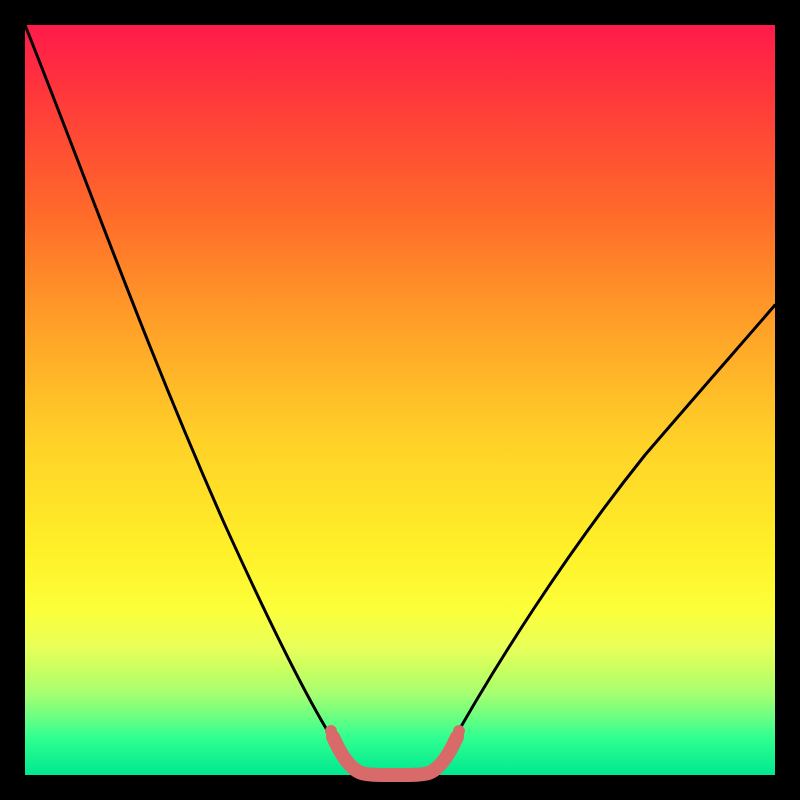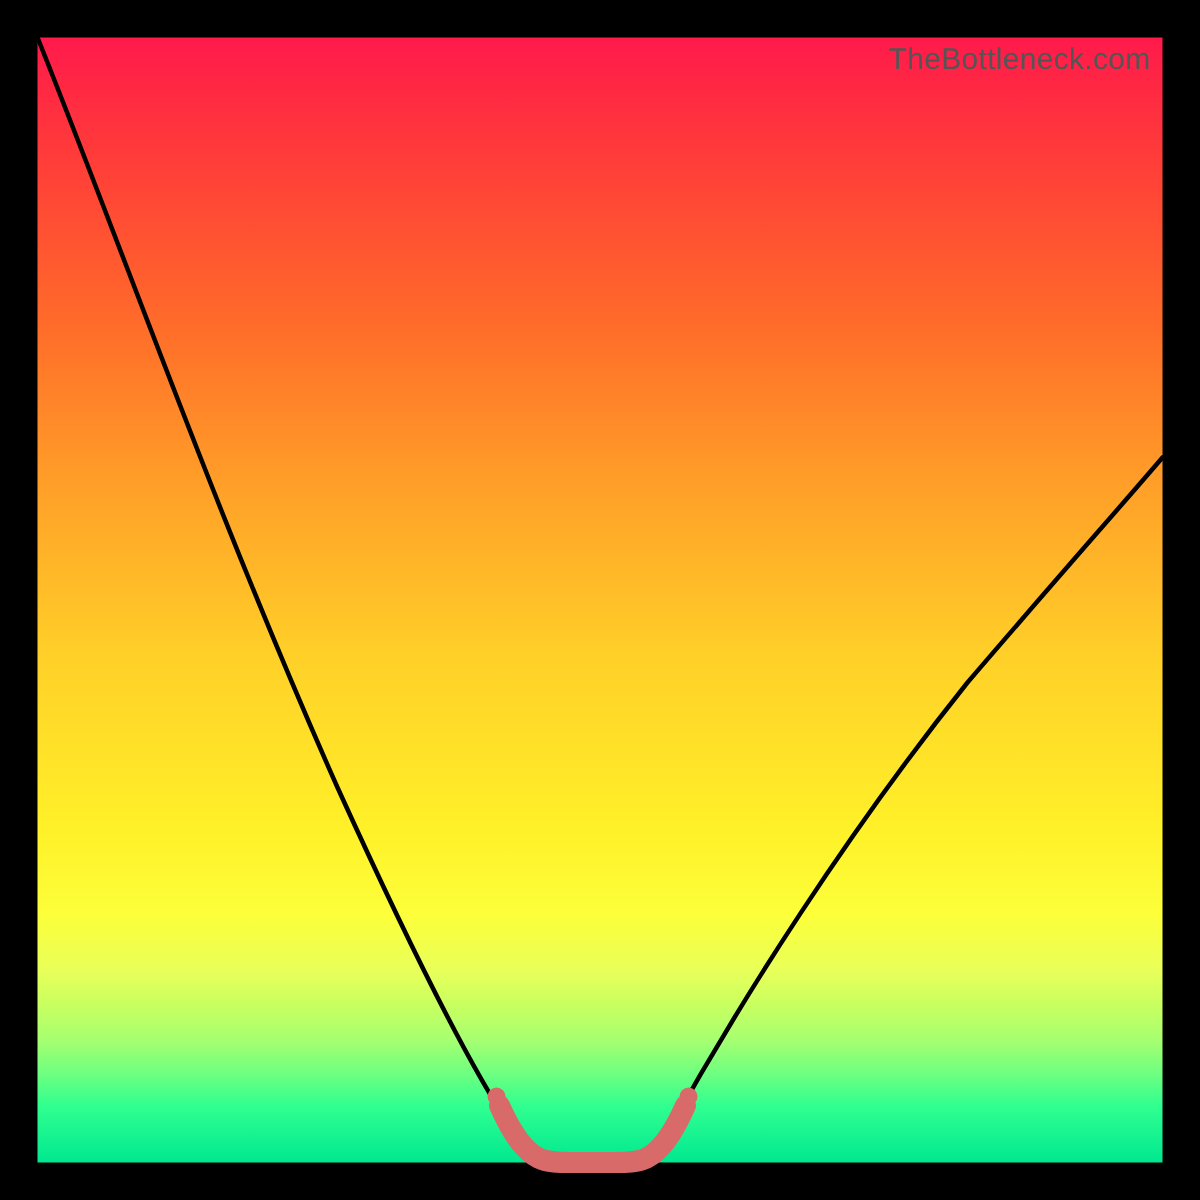--- a/index.html
+++ b/index.html
@@ -59,21 +59,20 @@
     height: 750px;
     overflow: visible;
   }
 </style>
 </head>
 <body>
 
 <div class="frame">
   <div class="plot">
 
-    <div class="watermark">TheBottleneck.com</div>
 
     <svg class="curve" viewBox="0 0 750 750" preserveAspectRatio="none">
 
       <path d="M 0 0
                C 60 150, 120 320, 200 500
                C 250 610, 290 690, 318 730
                C 328 744, 338 749, 350 749
                L 388 749
                C 400 749, 410 744, 420 730
                C 470 640, 540 530, 620 430

